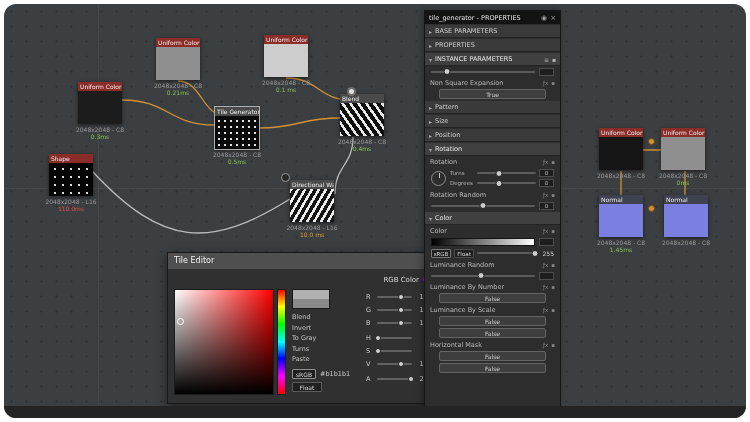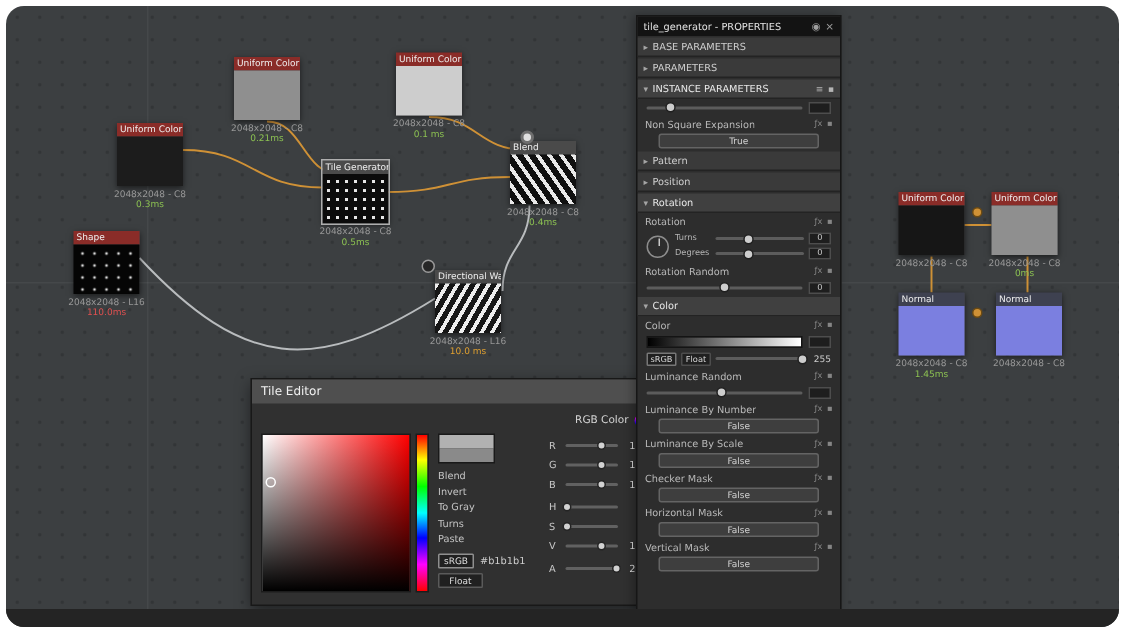--- a/index.html
+++ b/index.html
@@ -290,21 +290,21 @@
         <span>×</span>
       </span>
     </div>
     <div id="props-rows">
         <div class="row-section">
           <span class="chev">▸</span>
           <span>BASE PARAMETERS</span>
         </div>
         <div class="row-section">
           <span class="chev">▸</span>
-          <span>PARAMETERS</span>
+          <span>PROPERTIES</span>
         </div>
         <div class="row-section active">
           <span class="chev">▾</span>
           <span>INSTANCE PARAMETERS</span>
           <span class="sec-icons">
             <span>≡</span>
             <span>▪</span>
           </span>
         </div>
         <div class="row-slider">
@@ -319,20 +319,24 @@
             <span>ƒx</span>
             <span>▪</span>
           </span>
         </div>
         <div class="row-button">
           <div class="pbtn">True</div>
         </div>
         <div class="row-section">
           <span class="chev">▸</span>
           <span>Pattern</span>
+        </div>
+        <div class="row-section">
+          <span class="chev">▸</span>
+          <span>Size</span>
         </div>
         <div class="row-section">
           <span class="chev">▸</span>
           <span>Position</span>
         </div>
         <div class="row-section active">
           <span class="chev">▾</span>
           <span>Rotation</span>
         </div>
         <div class="row-param">
@@ -423,46 +427,32 @@
         <div class="row-param">
           <span class="lbl">Luminance By Scale</span>
           <span class="ric">
             <span>ƒx</span>
             <span>▪</span>
           </span>
         </div>
         <div class="row-button">
           <div class="pbtn">False</div>
         </div>
-        <div class="row-param">
-          <span class="lbl">Checker Mask</span>
-          <span class="ric">
-            <span>ƒx</span>
-            <span>▪</span>
-          </span>
-        </div>
         <div class="row-button">
           <div class="pbtn">False</div>
         </div>
         <div class="row-param">
           <span class="lbl">Horizontal Mask</span>
           <span class="ric">
             <span>ƒx</span>
             <span>▪</span>
           </span>
         </div>
         <div class="row-button">
           <div class="pbtn">False</div>
-        </div>
-        <div class="row-param">
-          <span class="lbl">Vertical Mask</span>
-          <span class="ric">
-            <span>ƒx</span>
-            <span>▪</span>
-          </span>
         </div>
         <div class="row-button">
           <div class="pbtn">False</div>
         </div>
       </div>
   </div>
 
   <div class="bottombar"></div>
 </div>
 

